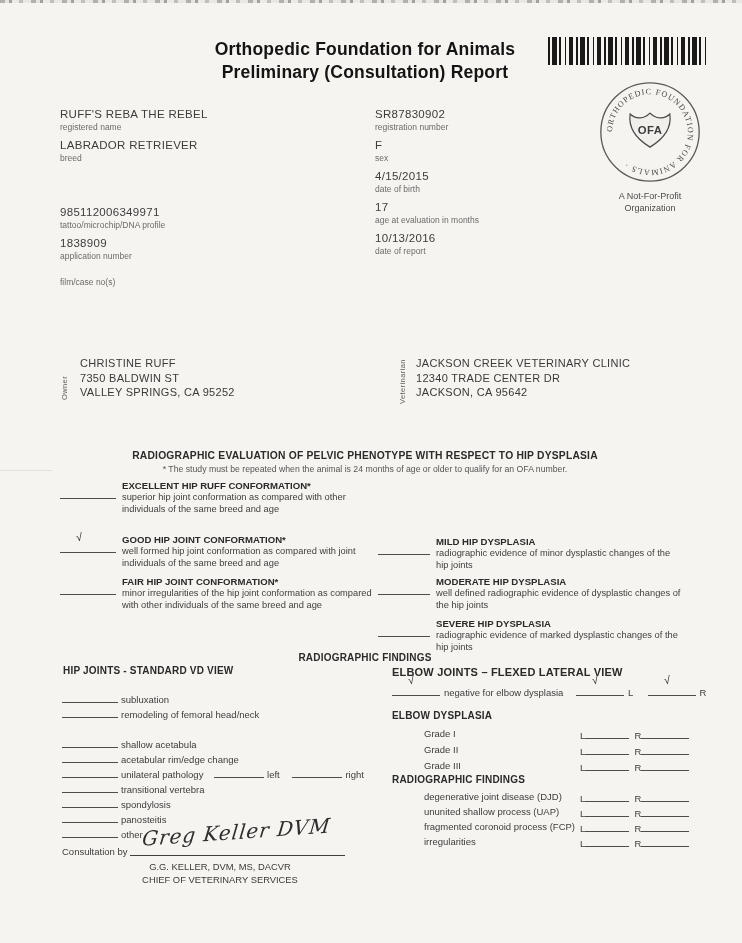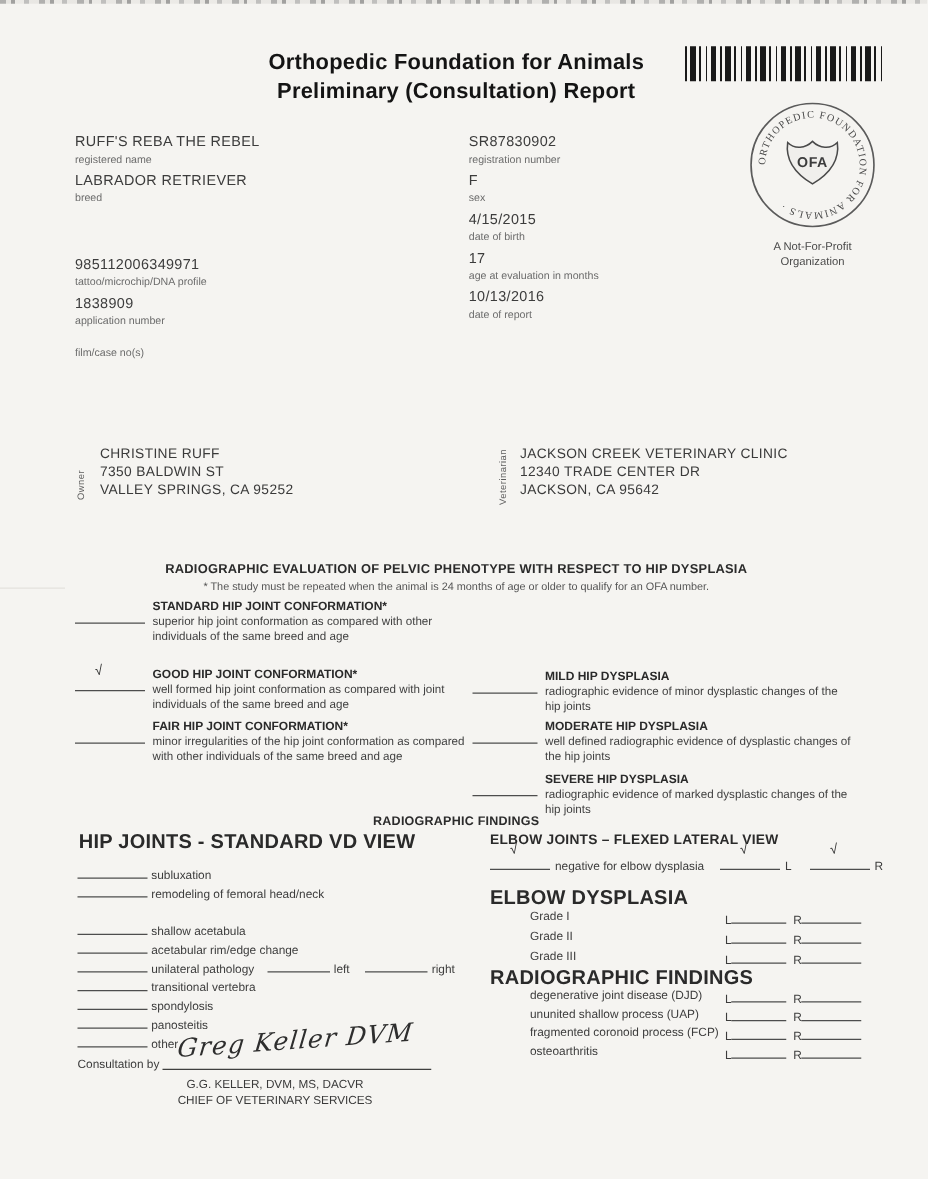--- a/index.html
+++ b/index.html
@@ -45,21 +45,21 @@
   .chk{position:absolute;left:16px;top:-11px;font-style:normal;font-size:11px;
        color:#2f2f2f;transform:rotate(-6deg);}
   .chk:empty{display:none;}
   .opt{display:block;}
   .opt .blank{position:absolute;left:0;top:8px;}
   .opt-title{display:block;margin-left:62px;font-weight:bold;font-size:9.6px;color:#2a2a2a;}
   .opt-desc{margin:1px 0 0 62px;font-size:9.3px;line-height:11.6px;color:#3f3f3f;}
   .opt-r .opt-title,.opt-r .opt-desc{margin-left:58px;}
 
   
-  .find-head{font-weight:bold;font-size:16px;color:#2a2a2a;letter-spacing:.2px;}
+  .find-head{font-weight:bold;font-size:10px;color:#2a2a2a;letter-spacing:.2px;}
   .hip-row{font-size:9.5px;color:#3c3c3c;}
   .hip-row .blank{margin-right:3px;}
   .cell-lr{font-size:9.5px;color:#3c3c3c;margin-left:32px;}
   .neg-row{font-size:9.5px;color:#3c3c3c;}
   .neg-row .blank{margin:0 4px;}
 
   
   .sig-label{font-size:9.5px;color:#3c3c3c;}
   .sig-line{border-bottom:1px solid #3f3f3f;}
   .handwriting{font-family:"DejaVu Serif",serif;font-style:italic;font-size:20px;
@@ -148,21 +148,21 @@
     <div>JACKSON CREEK VETERINARY CLINIC</div>
     <div>12340 TRADE CENTER DR</div>
     <div>JACKSON, CA  95642</div>
   </div>
 
   <div class="abs sec-head" style="top:450px">RADIOGRAPHIC EVALUATION OF PELVIC PHENOTYPE WITH RESPECT TO HIP DYSPLASIA</div>
   <div class="abs sec-note" style="top:464px">* The study must be repeated when the animal is 24 months of age or older to qualify for an OFA number.</div>
 
   <div class="abs opt" style="left:60px;top:480px;width:324px">
     <span class="blank w56"></span>
-    <span class="opt-title">STANDARD HIP JOINT CONFORMATION*</span>
+    <span class="opt-title">EXCELLENT HIP RUFF CONFORMATION*</span>
     <p class="opt-desc">superior hip joint conformation as compared with other individuals of the same breed and age</p>
   </div>
   <div class="abs opt" style="left:60px;top:534px;width:324px">
     <span class="blank w56">
         <i class="chk">√</i>
       </span>
     <span class="opt-title">GOOD HIP JOINT CONFORMATION*</span>
     <p class="opt-desc">well formed hip joint conformation as compared with joint individuals of the same breed and age</p>
   </div>
   <div class="abs opt" style="left:60px;top:576px;width:324px">
@@ -219,21 +219,21 @@
   <div class="abs cell-lr" style="left:392px;top:760px">Grade III</div>
   <div class="abs cell-lr" style="left:548px;top:760px"><span>L</span><span class="blank w44"></span>&nbsp;&nbsp;<span>R</span><span class="blank w48"></span></div>
 
   <div class="abs find-head" style="left:392px;top:774px">RADIOGRAPHIC FINDINGS</div>
   <div class="abs cell-lr" style="left:392px;top:791px">degenerative joint disease (DJD)</div>
   <div class="abs cell-lr" style="left:548px;top:791px"><span>L</span><span class="blank w44"></span>&nbsp;&nbsp;<span>R</span><span class="blank w48"></span></div>
   <div class="abs cell-lr" style="left:392px;top:806px">ununited shallow process (UAP)</div>
   <div class="abs cell-lr" style="left:548px;top:806px"><span>L</span><span class="blank w44"></span>&nbsp;&nbsp;<span>R</span><span class="blank w48"></span></div>
   <div class="abs cell-lr" style="left:392px;top:821px">fragmented coronoid process (FCP)</div>
   <div class="abs cell-lr" style="left:548px;top:821px"><span>L</span><span class="blank w44"></span>&nbsp;&nbsp;<span>R</span><span class="blank w48"></span></div>
-  <div class="abs cell-lr" style="left:392px;top:836px">osteoarthritis</div>
+  <div class="abs cell-lr" style="left:392px;top:836px">irregularities</div>
   <div class="abs cell-lr" style="left:548px;top:836px"><span>L</span><span class="blank w44"></span>&nbsp;&nbsp;<span>R</span><span class="blank w48"></span></div>
 
   <div class="abs handwriting" style="left:142px;top:820px">Greg Keller DVM</div>
   <div class="abs sig-label" style="left:62px;top:846px">Consultation by</div>
   <div class="abs sig-line" style="left:130px;top:845px;width:215px;height:10px"></div>
   <div class="abs sig-typed" style="left:95px;top:860px">
     <div>G.G. KELLER, DVM, MS, DACVR</div>
     <div>CHIEF OF VETERINARY SERVICES</div>
   </div>
 </div>

